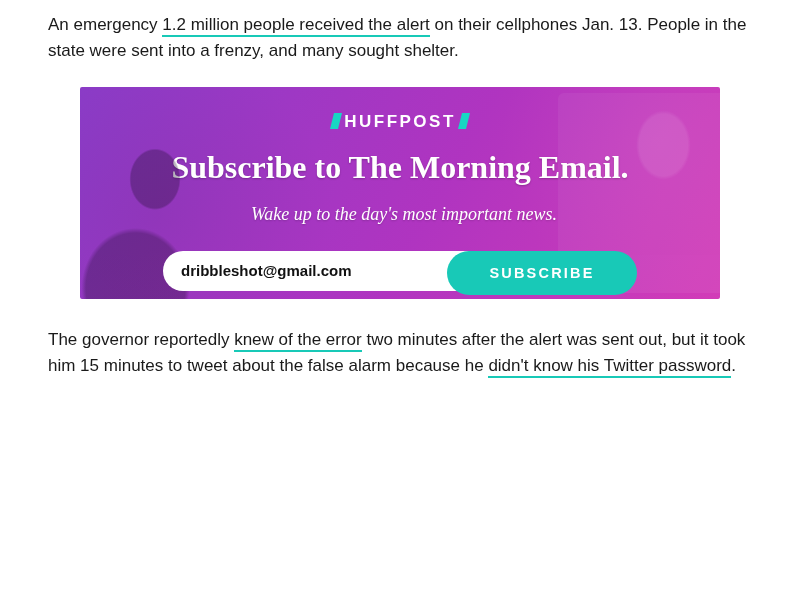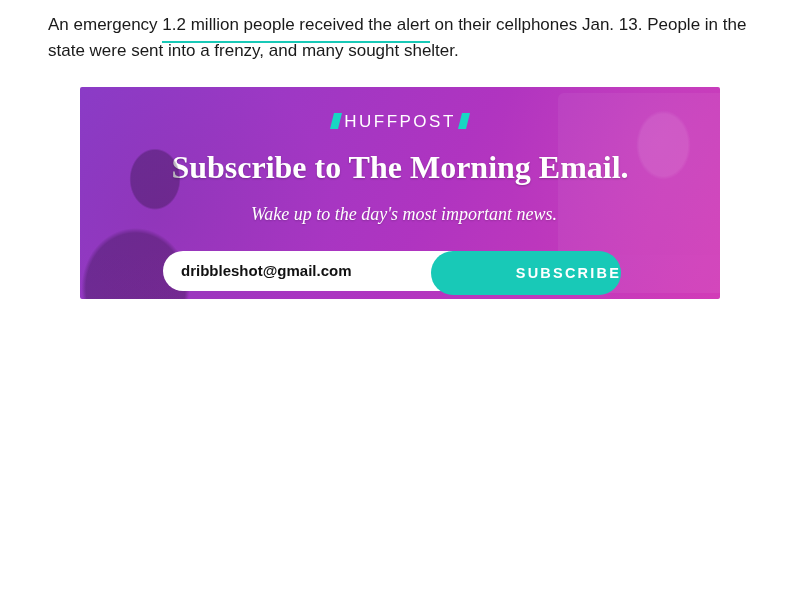--- a/index.html
+++ b/index.html
@@ -15,21 +15,21 @@
     padding: 12px 48px 0 48px;
     font-size: 17px;
     line-height: 1.55;
     color: #1a1a1a;
   }
   .para { margin-bottom: 22px; }
   .link {
     color: #1a1a1a;
     text-decoration: none;
     border-bottom: 2px solid #18c9b7;
-    padding-bottom: 7px;
+    padding-bottom: 1px;
   }
   .subscribe-card {
     margin: 0 auto 28px auto;
     width: 640px;
     height: 212px;
     border-radius: 2px;
     background:
       linear-gradient(120deg, rgba(140,60,200,0.78) 0%, rgba(186,50,190,0.78) 55%, rgba(226,60,180,0.82) 100%),
       radial-gradient(circle at 12% 60%, rgba(0,0,0,0.25) 0%, rgba(0,0,0,0) 30%),
       radial-gradient(circle at 90% 25%, rgba(255,255,255,0.18) 0%, rgba(255,255,255,0) 26%),
@@ -52,21 +52,21 @@
     position: absolute;
     right: -8px; top: 6px;
     width: 170px; height: 200px;
     background:
       radial-gradient(ellipse 44px 56px at 62% 26%, rgba(255,255,255,0.18) 0%, rgba(255,255,255,0.18) 55%, rgba(255,255,255,0) 62%),
       linear-gradient(rgba(255,255,255,0.10), rgba(255,255,255,0.10));
     border-radius: 6px;
     opacity: 0.55;
   }
   .brand {
-    font-weight: 400;
+    font-weight: 700;
     font-size: 17px;
     letter-spacing: 2.5px;
     display: inline-block;
     position: relative;
   }
   .brand::before, .brand::after {
     content: "";
     display: inline-block;
     width: 8px; height: 16px;
     background: #18d7c3;
@@ -103,31 +103,30 @@
     padding: 0 18px;
     font-size: 15px;
     font-weight: 600;
     color: #111;
     outline: none;
     position: absolute;
     left: 0; top: 0;
   }
   .subscribe-btn {
     position: absolute;
-    left: 268px; top: 0;
+    left: 284px; top: 0;
     width: 190px; height: 44px;
     border: none;
     border-radius: 22px;
     background: #18c9b7;
     color: #fff;
     font-weight: 800;
     font-size: 14.5px;
     letter-spacing: 2.2px;
     cursor: pointer;
-    text-align: right;
   }
 </style>
 </head>
 <body>
 
 <div class="article">
 
 
   <p class="para">
     <span>An emergency </span><a href="#" class="link">1.2 million people received the alert</a><span> on their cellphones Jan. 13. People in the state were sent into a frenzy, and many sought shelter.</span>
@@ -139,14 +138,17 @@
     <div class="brand">HUFFPOST</div>
     <div class="headline">Subscribe to The Morning Email.</div>
     <div class="subhead">Wake up to the day's most important news.</div>
     <div class="form-row">
       <input class="email-input" type="text" value="dribbleshot@gmail.com" style="">
       <button class="subscribe-btn">SUBSCRIBE</button>
     </div>
   </div>
 
 
+  <p class="para">
+    <span>The governor reportedly </span><a href="#" class="link">knew of the error</a><span> two minutes after the alert was sent out, but it took him 15 minutes to tweet about the false alarm because he </span><a href="#" class="link">didn't know his Twitter password</a><span>.</span>
+  </p>
 
 </div>
 
 </body></html>

